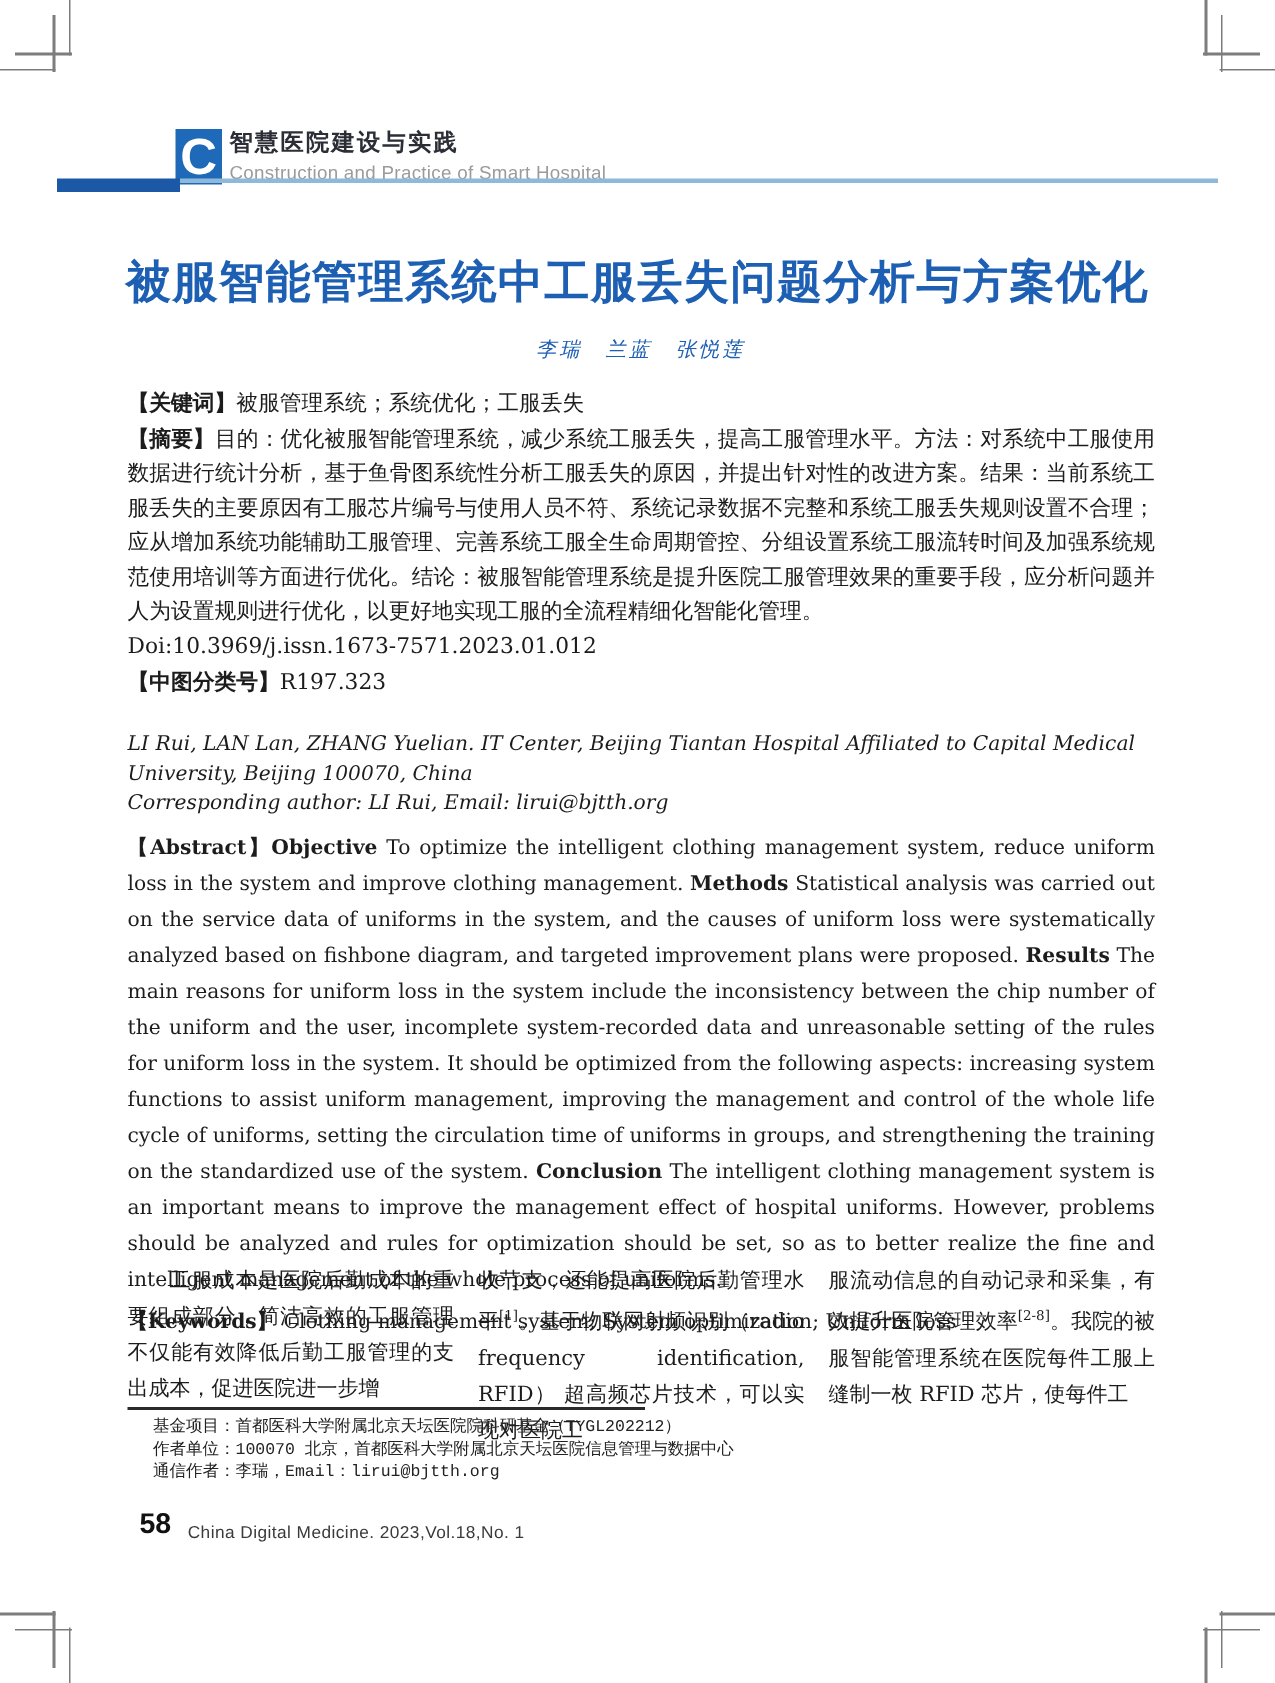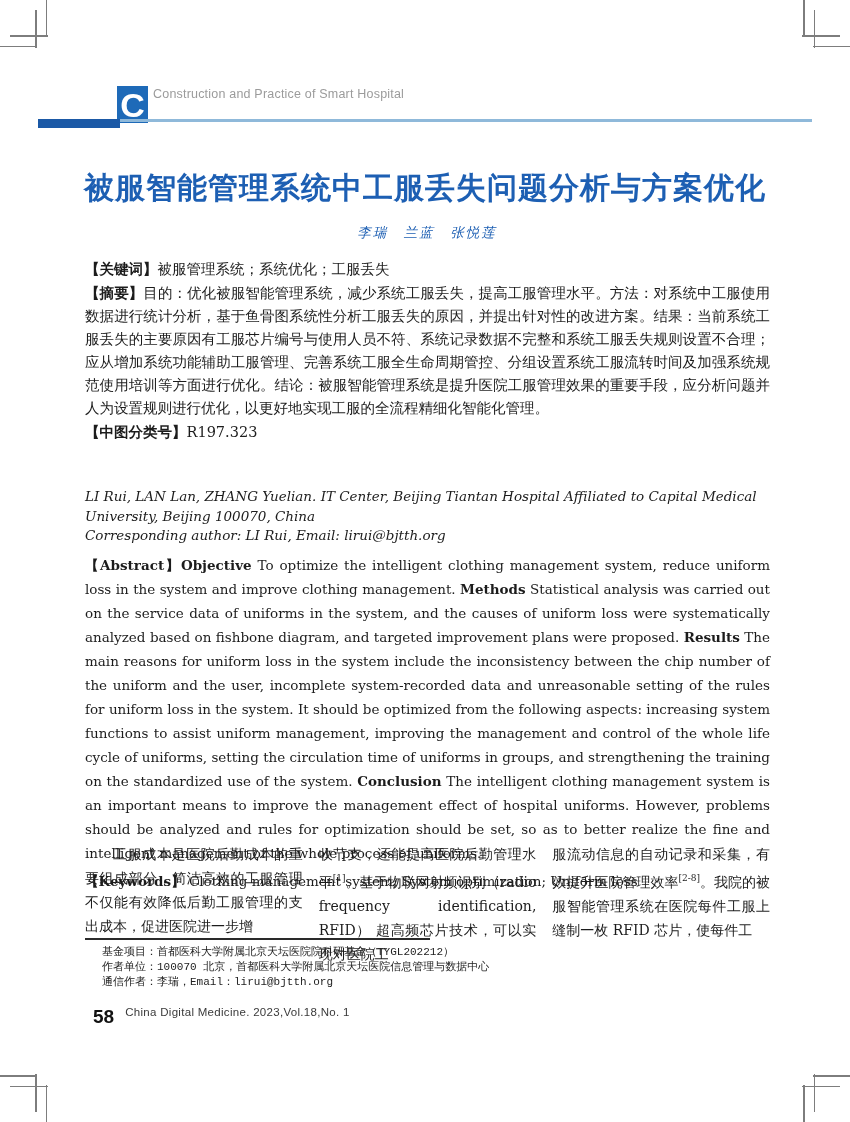--- a/index.html
+++ b/index.html
@@ -49,21 +49,21 @@
   .body-col.first p{text-indent:2em;}
   .body-col p{margin:0;}
   .body-col sup{font-size:9px;}
 
   
   .fn-rule{position:absolute;left:85px;top:938px;width:345px;height:2px;background:#2a2a2a;}
   .footnotes{position:absolute;left:102px;top:945px;width:620px;font-size:11px;line-height:15px;color:#222;font-family:Liberation Mono, monospace;}
   .footnotes div{margin:0;}
 
   
-  .footer{position:absolute;left:93px;top:1006px;display:flex;align-items:flex-start;gap:11px;
+  .footer{position:absolute;left:93px;top:1006px;display:flex;align-items:flex-end;gap:11px;
           font-family:"Liberation Sans","DejaVu Sans",sans-serif;}
   .page-num{font-size:19px;font-weight:bold;color:#111;}
   .journal-info{font-size:11.5px;color:#3a3a3a;letter-spacing:0.3px;}
 </style>
 </head>
 <body>
 
 <div class="page">
 
   <div class="cmv" style="left:45.5px;top:0;height:37px;"></div>
@@ -83,31 +83,33 @@
 
   <div class="cmv" style="left:803px;top:1085px;height:37px;"></div>
   <div class="cmv" style="left:813.5px;top:1074px;height:38px;"></div>
   <div class="cmh" style="top:1075px;left:813px;width:37px;"></div>
   <div class="cmh" style="top:1085.5px;left:802px;width:38px;"></div>
 
   <div class="logo-box">
     <span>C</span>
   </div>
   <div class="header-titles">
+    <div class="header-cn">智慧医院建设与实践</div>
     <div class="header-en">Construction and Practice of Smart Hospital</div>
   </div>
   <div class="bar-dark"></div>
   <div class="bar-light"></div>
 
   <div class="article-title">被服智能管理系统中工服丢失问题分析与方案优化</div>
   <div class="article-authors">李瑞　兰蓝　张悦莲</div>
 
   <div class="cn-block">
     <p><span class="lbl">【关键词】</span><span>被服管理系统；系统优化；工服丢失</span></p>
     <p><span class="lbl">【摘要】</span><span>目的：优化被服智能管理系统，减少系统工服丢失，提高工服管理水平。方法：对系统中工服使用数据进行统计分析，基于鱼骨图系统性分析工服丢失的原因，并提出针对性的改进方案。结果：当前系统工服丢失的主要原因有工服芯片编号与使用人员不符、系统记录数据不完整和系统工服丢失规则设置不合理；应从增加系统功能辅助工服管理、完善系统工服全生命周期管控、分组设置系统工服流转时间及加强系统规范使用培训等方面进行优化。结论：被服智能管理系统是提升医院工服管理效果的重要手段，应分析问题并人为设置规则进行优化，以更好地实现工服的全流程精细化智能化管理。</span></p>
+    <p>Doi:10.3969/j.issn.1673-7571.2023.01.012</p>
     <p><span class="lbl">【中图分类号】</span><span>R197.323</span></p>
   </div>
 
   <div class="en-block">
     <div class="en-affil">LI Rui, LAN Lan, ZHANG Yuelian. IT Center, Beijing Tiantan Hospital Affiliated to Capital Medical University, Beijing 100070, China</div>
     <div class="en-corr">Corresponding author: LI Rui, Email: lirui@bjtth.org</div>
     <div class="en-abstract">
       <span class="lbl">【Abstract】</span><span class="lbl">Objective</span><span> To optimize the intelligent clothing management system, reduce uniform loss in the system and improve clothing management. </span><span class="lbl">Methods</span><span> Statistical analysis was carried out on the service data of uniforms in the system, and the causes of uniform loss were systematically analyzed based on fishbone diagram, and targeted improvement plans were proposed. </span><span class="lbl">Results</span><span> The main reasons for uniform loss in the system include the inconsistency between the chip number of the uniform and the user, incomplete system-recorded data and unreasonable setting of the rules for uniform loss in the system. It should be optimized from the following aspects: increasing system functions to assist uniform management, improving the management and control of the whole life cycle of uniforms, setting the circulation time of uniforms in groups, and strengthening the training on the standardized use of the system. </span><span class="lbl">Conclusion</span><span> The intelligent clothing management system is an important means to improve the management effect of hospital uniforms. However, problems should be analyzed and rules for optimization should be set, so as to better realize the fine and intelligent management of the whole process of uniforms.</span>
     </div>
     <div class="en-keywords">

